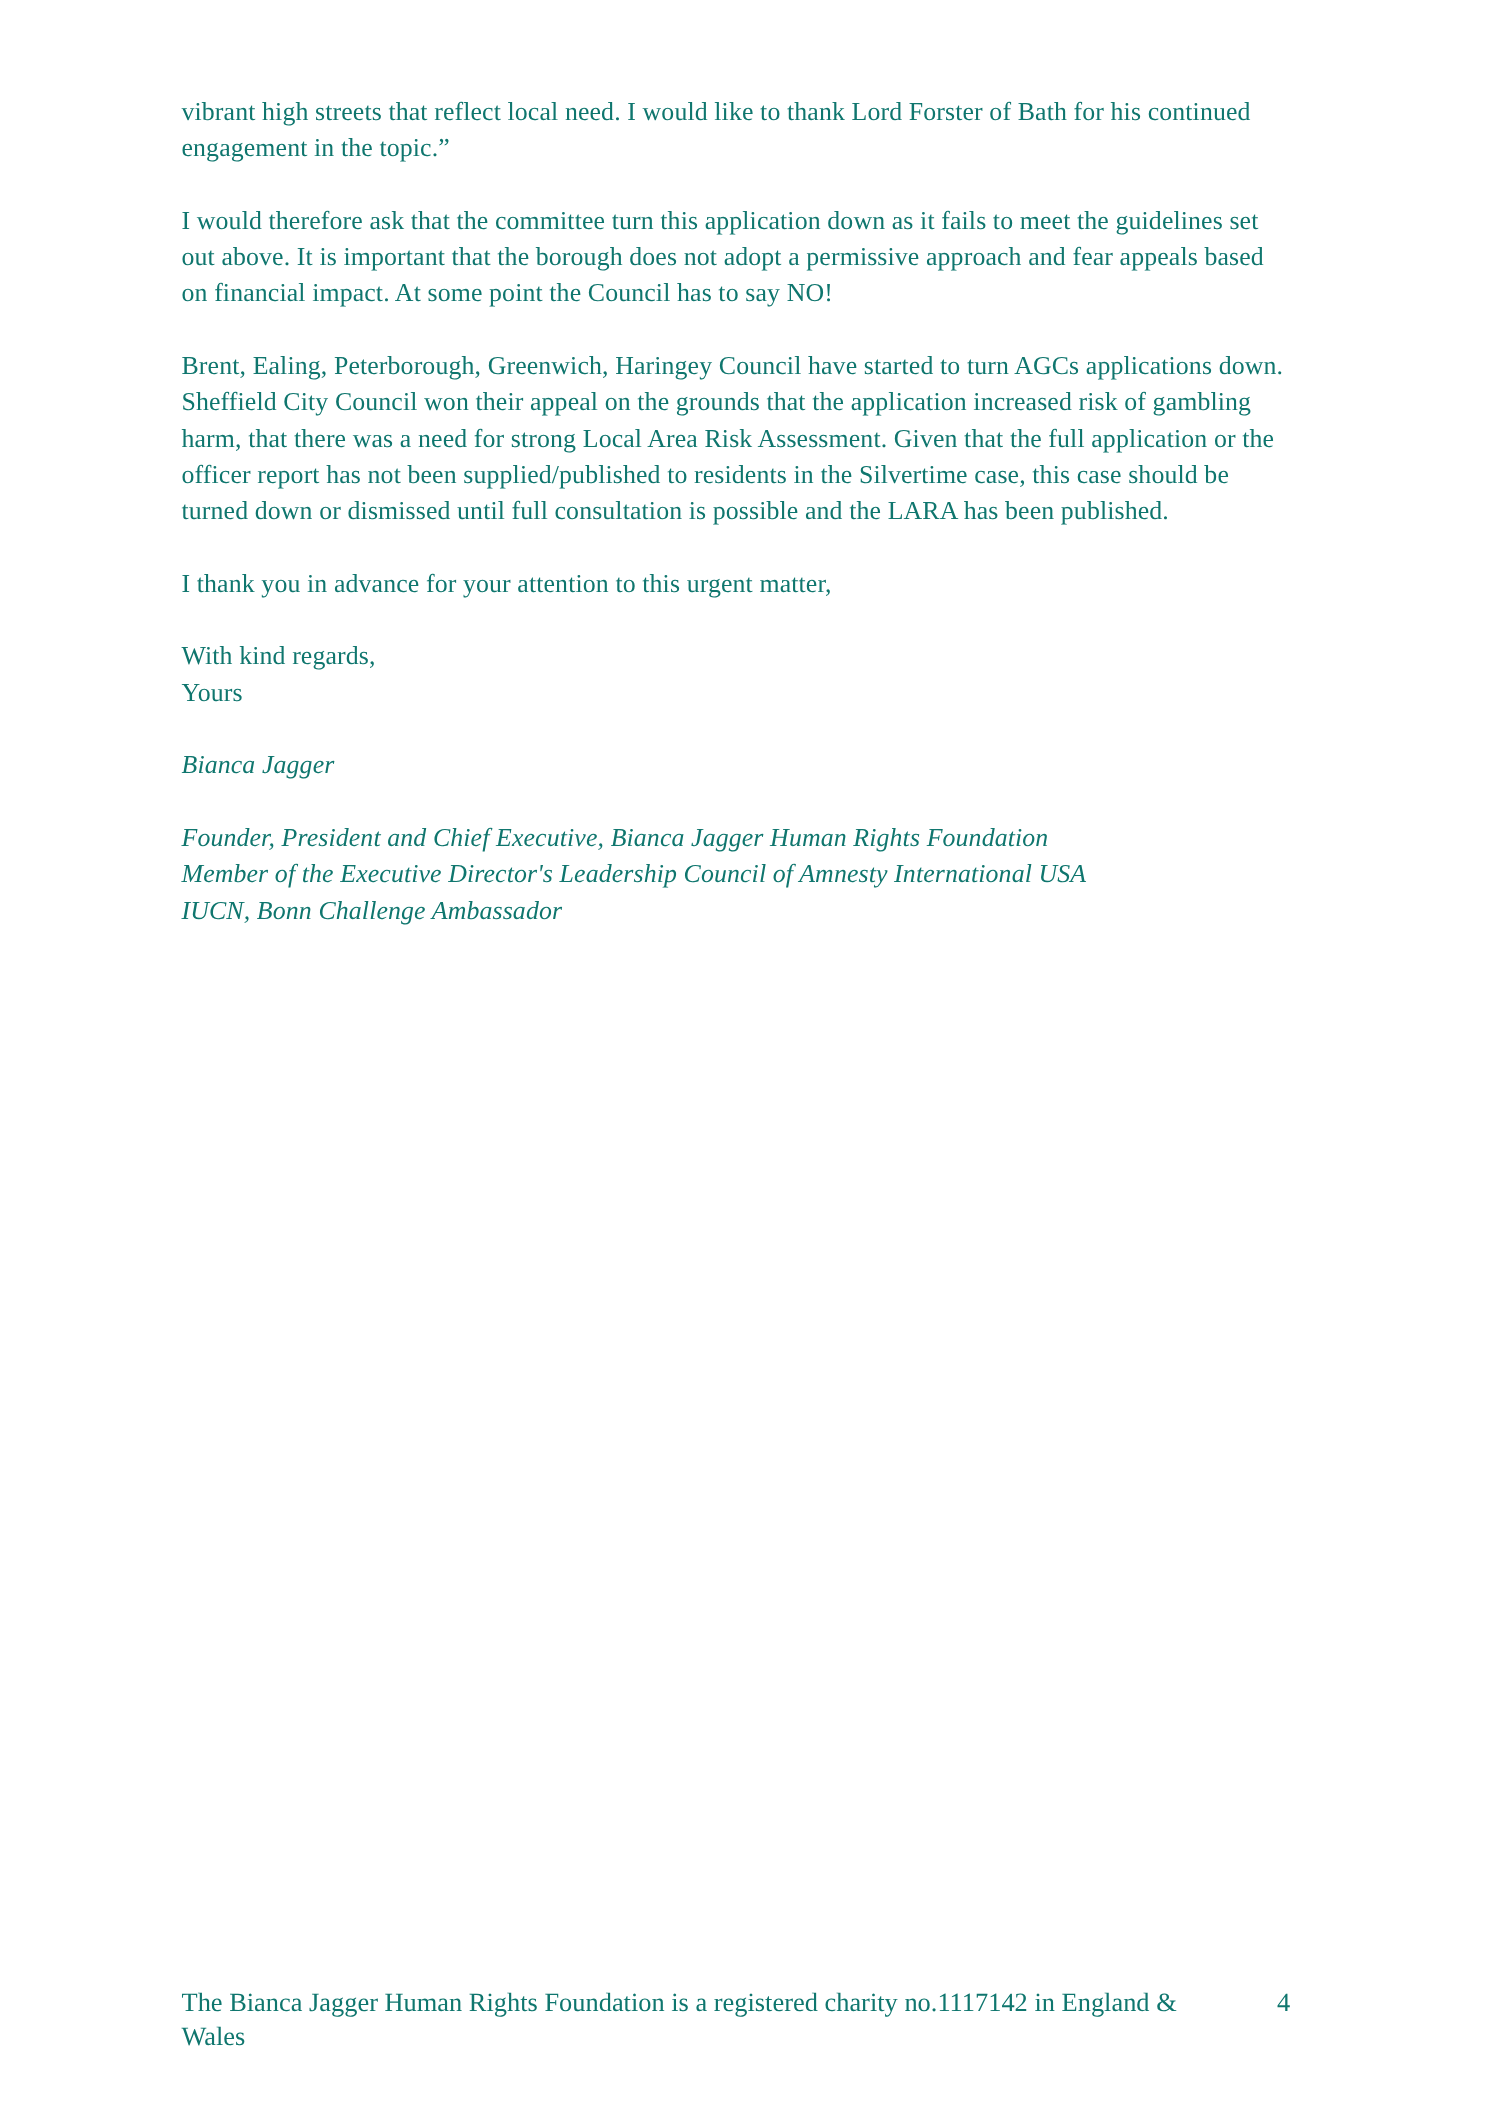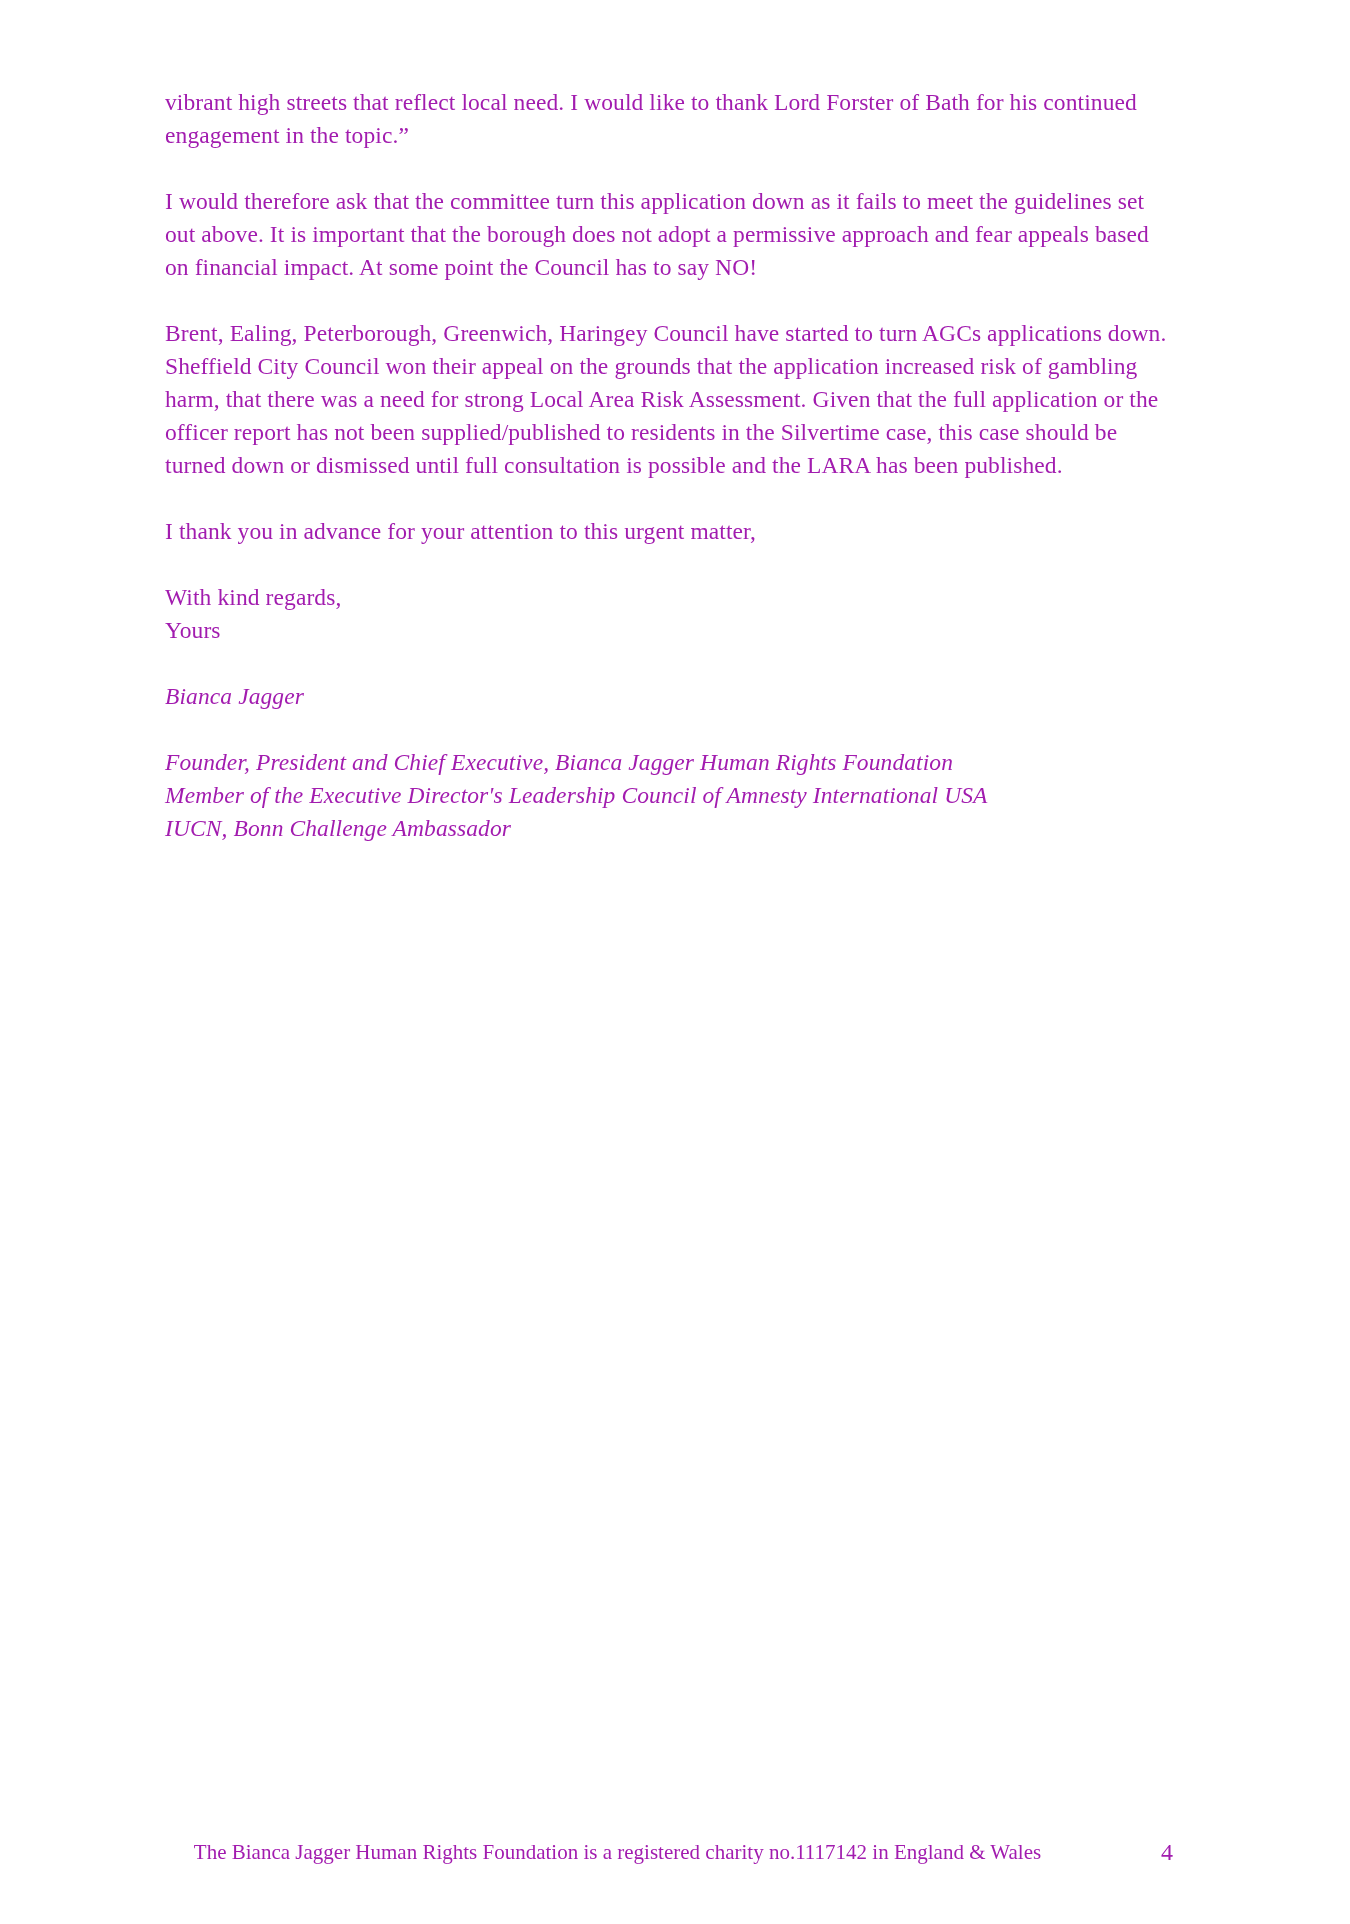--- a/index.html
+++ b/index.html
@@ -5,21 +5,21 @@
   html, body {
     margin: 0;
     padding: 0;
     background: #ffffff;
   }
   .page {
     position: relative;
     width: 1350px;
     height: 1924px;
     background: #ffffff;
-    color: #a21caf;
+    color: #0f766e;
     font-family: "Liberation Serif", "DejaVu Serif", serif;
     overflow: hidden;
   }
   .letter {
     position: absolute;
     left: 165px;
     top: 86px;
     width: 1005px;
     font-size: 23.5px;
     line-height: 33px;
@@ -34,23 +34,22 @@
   .footer {
     position: absolute;
     left: 165px;
     bottom: 56px;
     width: 1008px;
     display: flex;
     align-items: flex-start;
   }
   .footer-text {
     width: 905px;
-    font-size: 21px;
+    font-size: 24px;
     line-height: 31px;
-    text-align: center;
   }
   .page-number {
     margin-left: auto;
     font-size: 24px;
     line-height: 31px;
   }
 </style>
 </head>
 <body>
 

